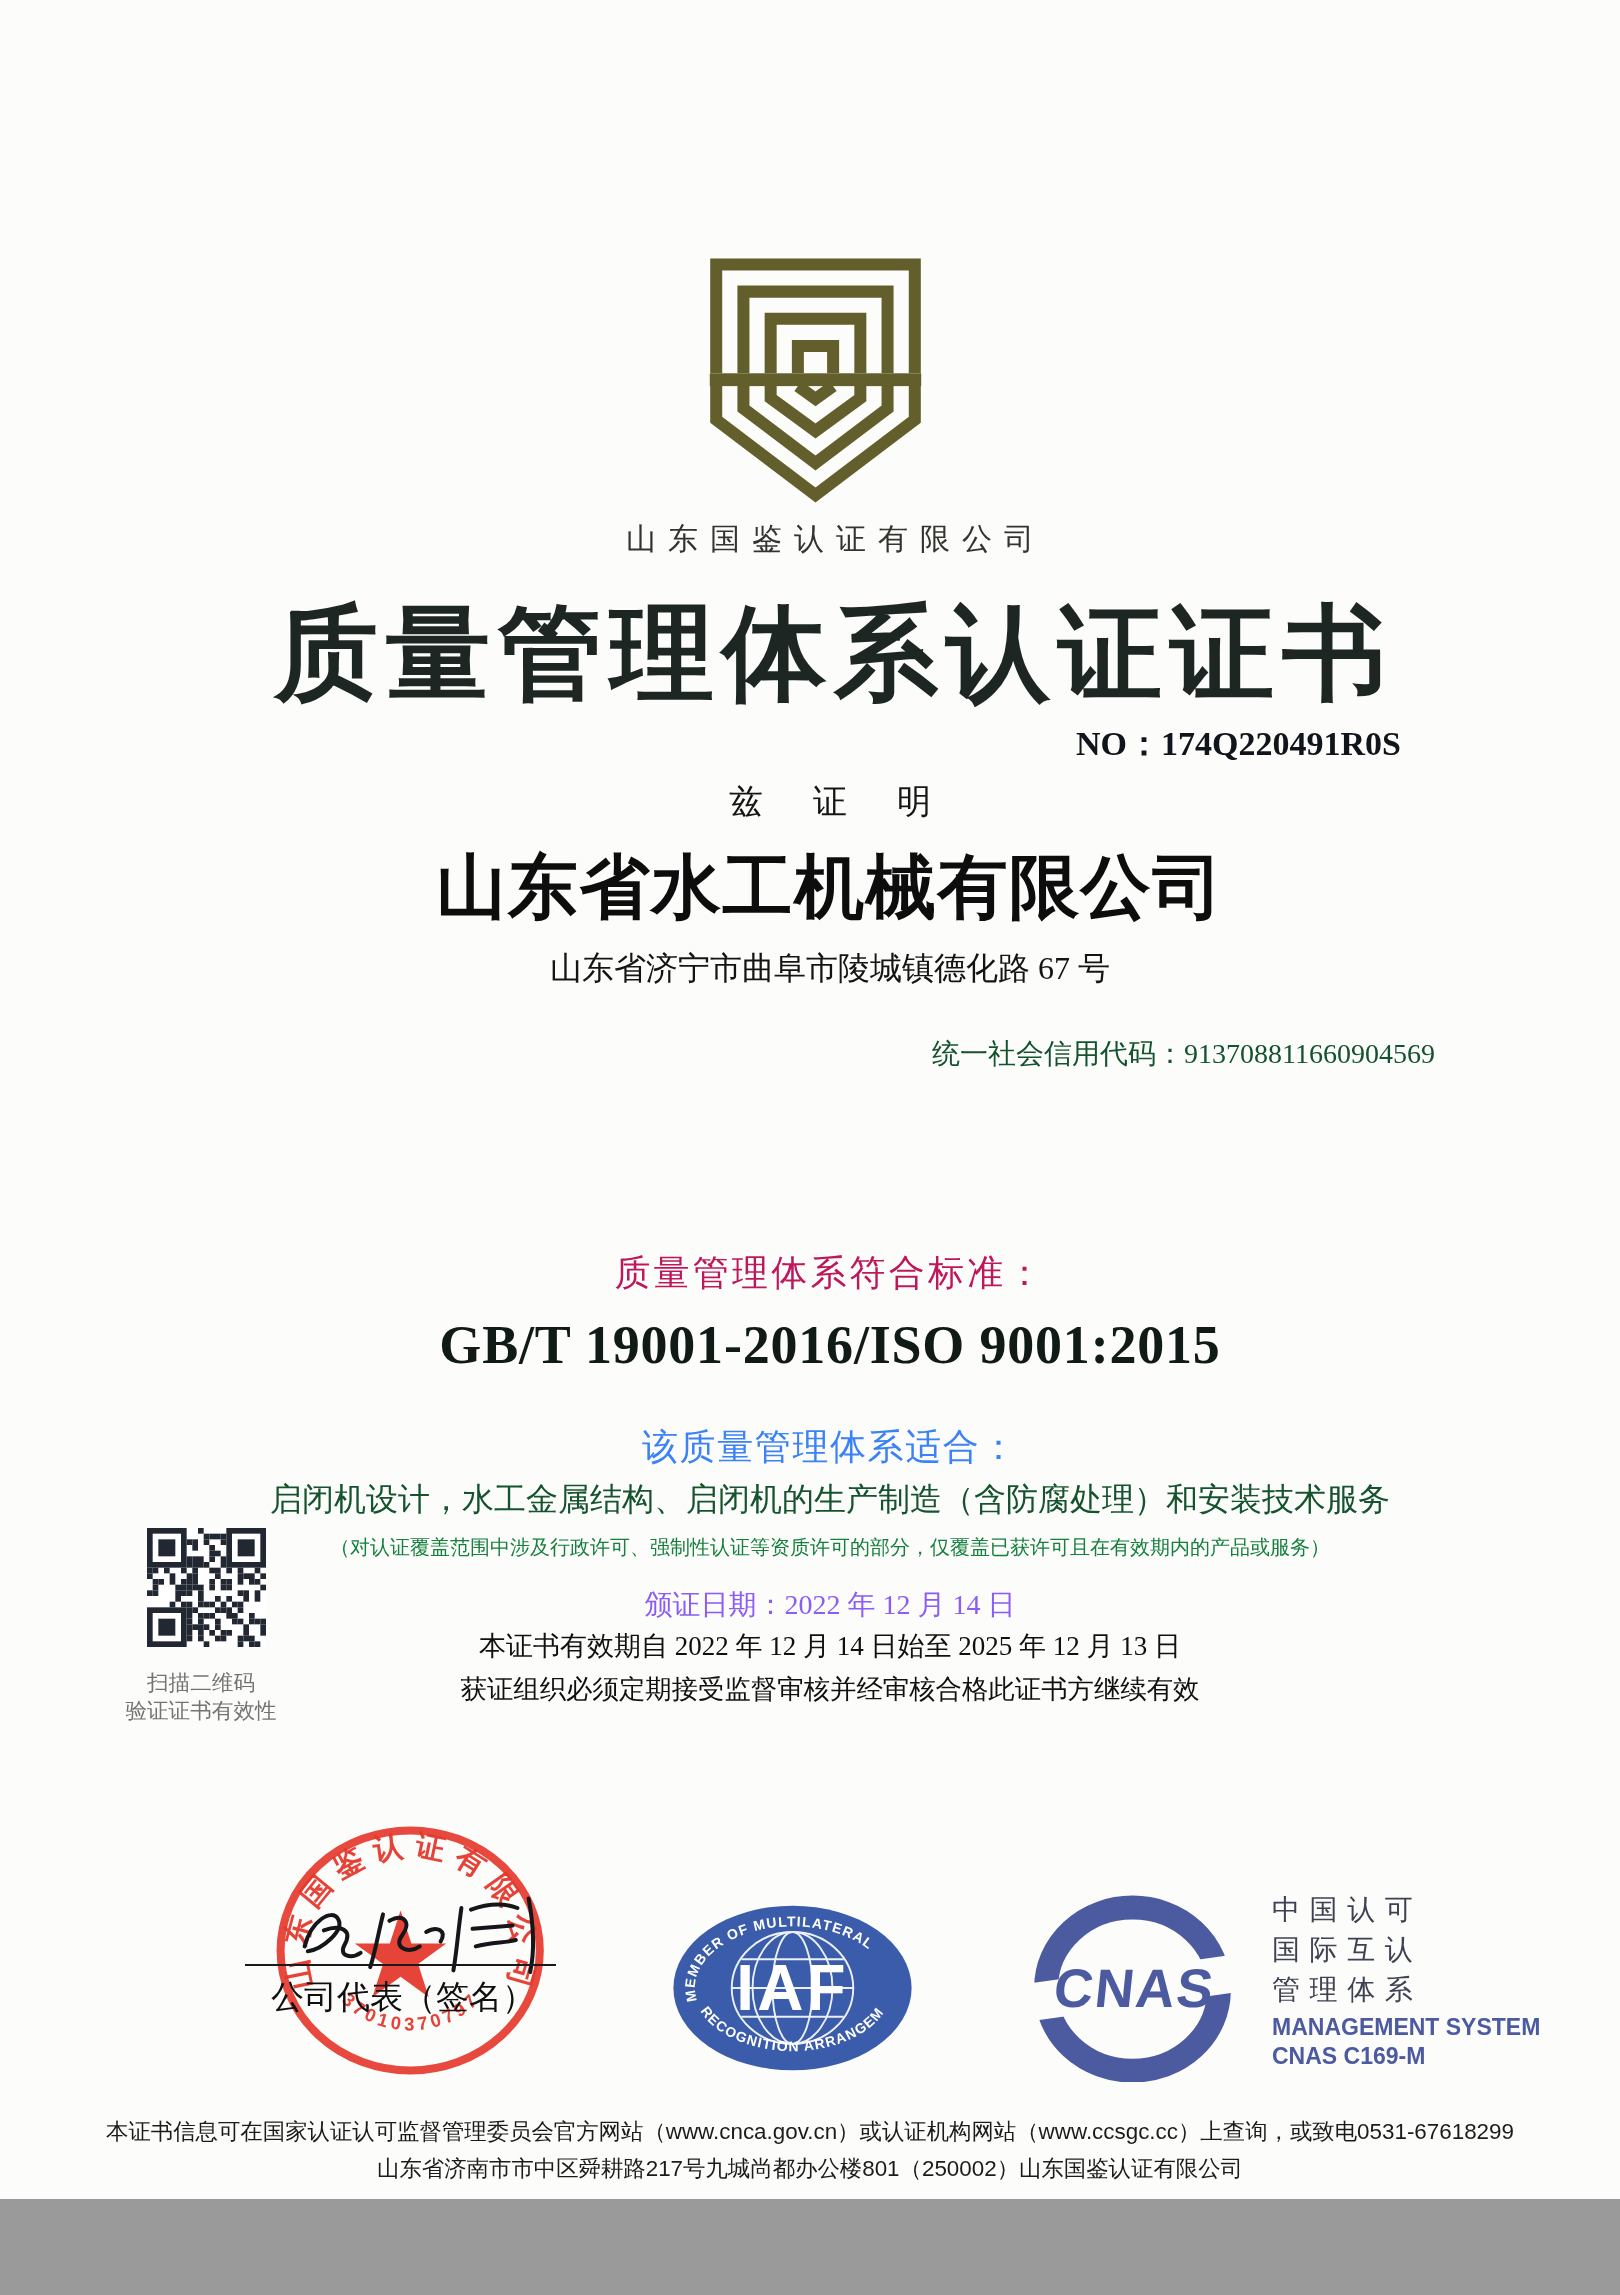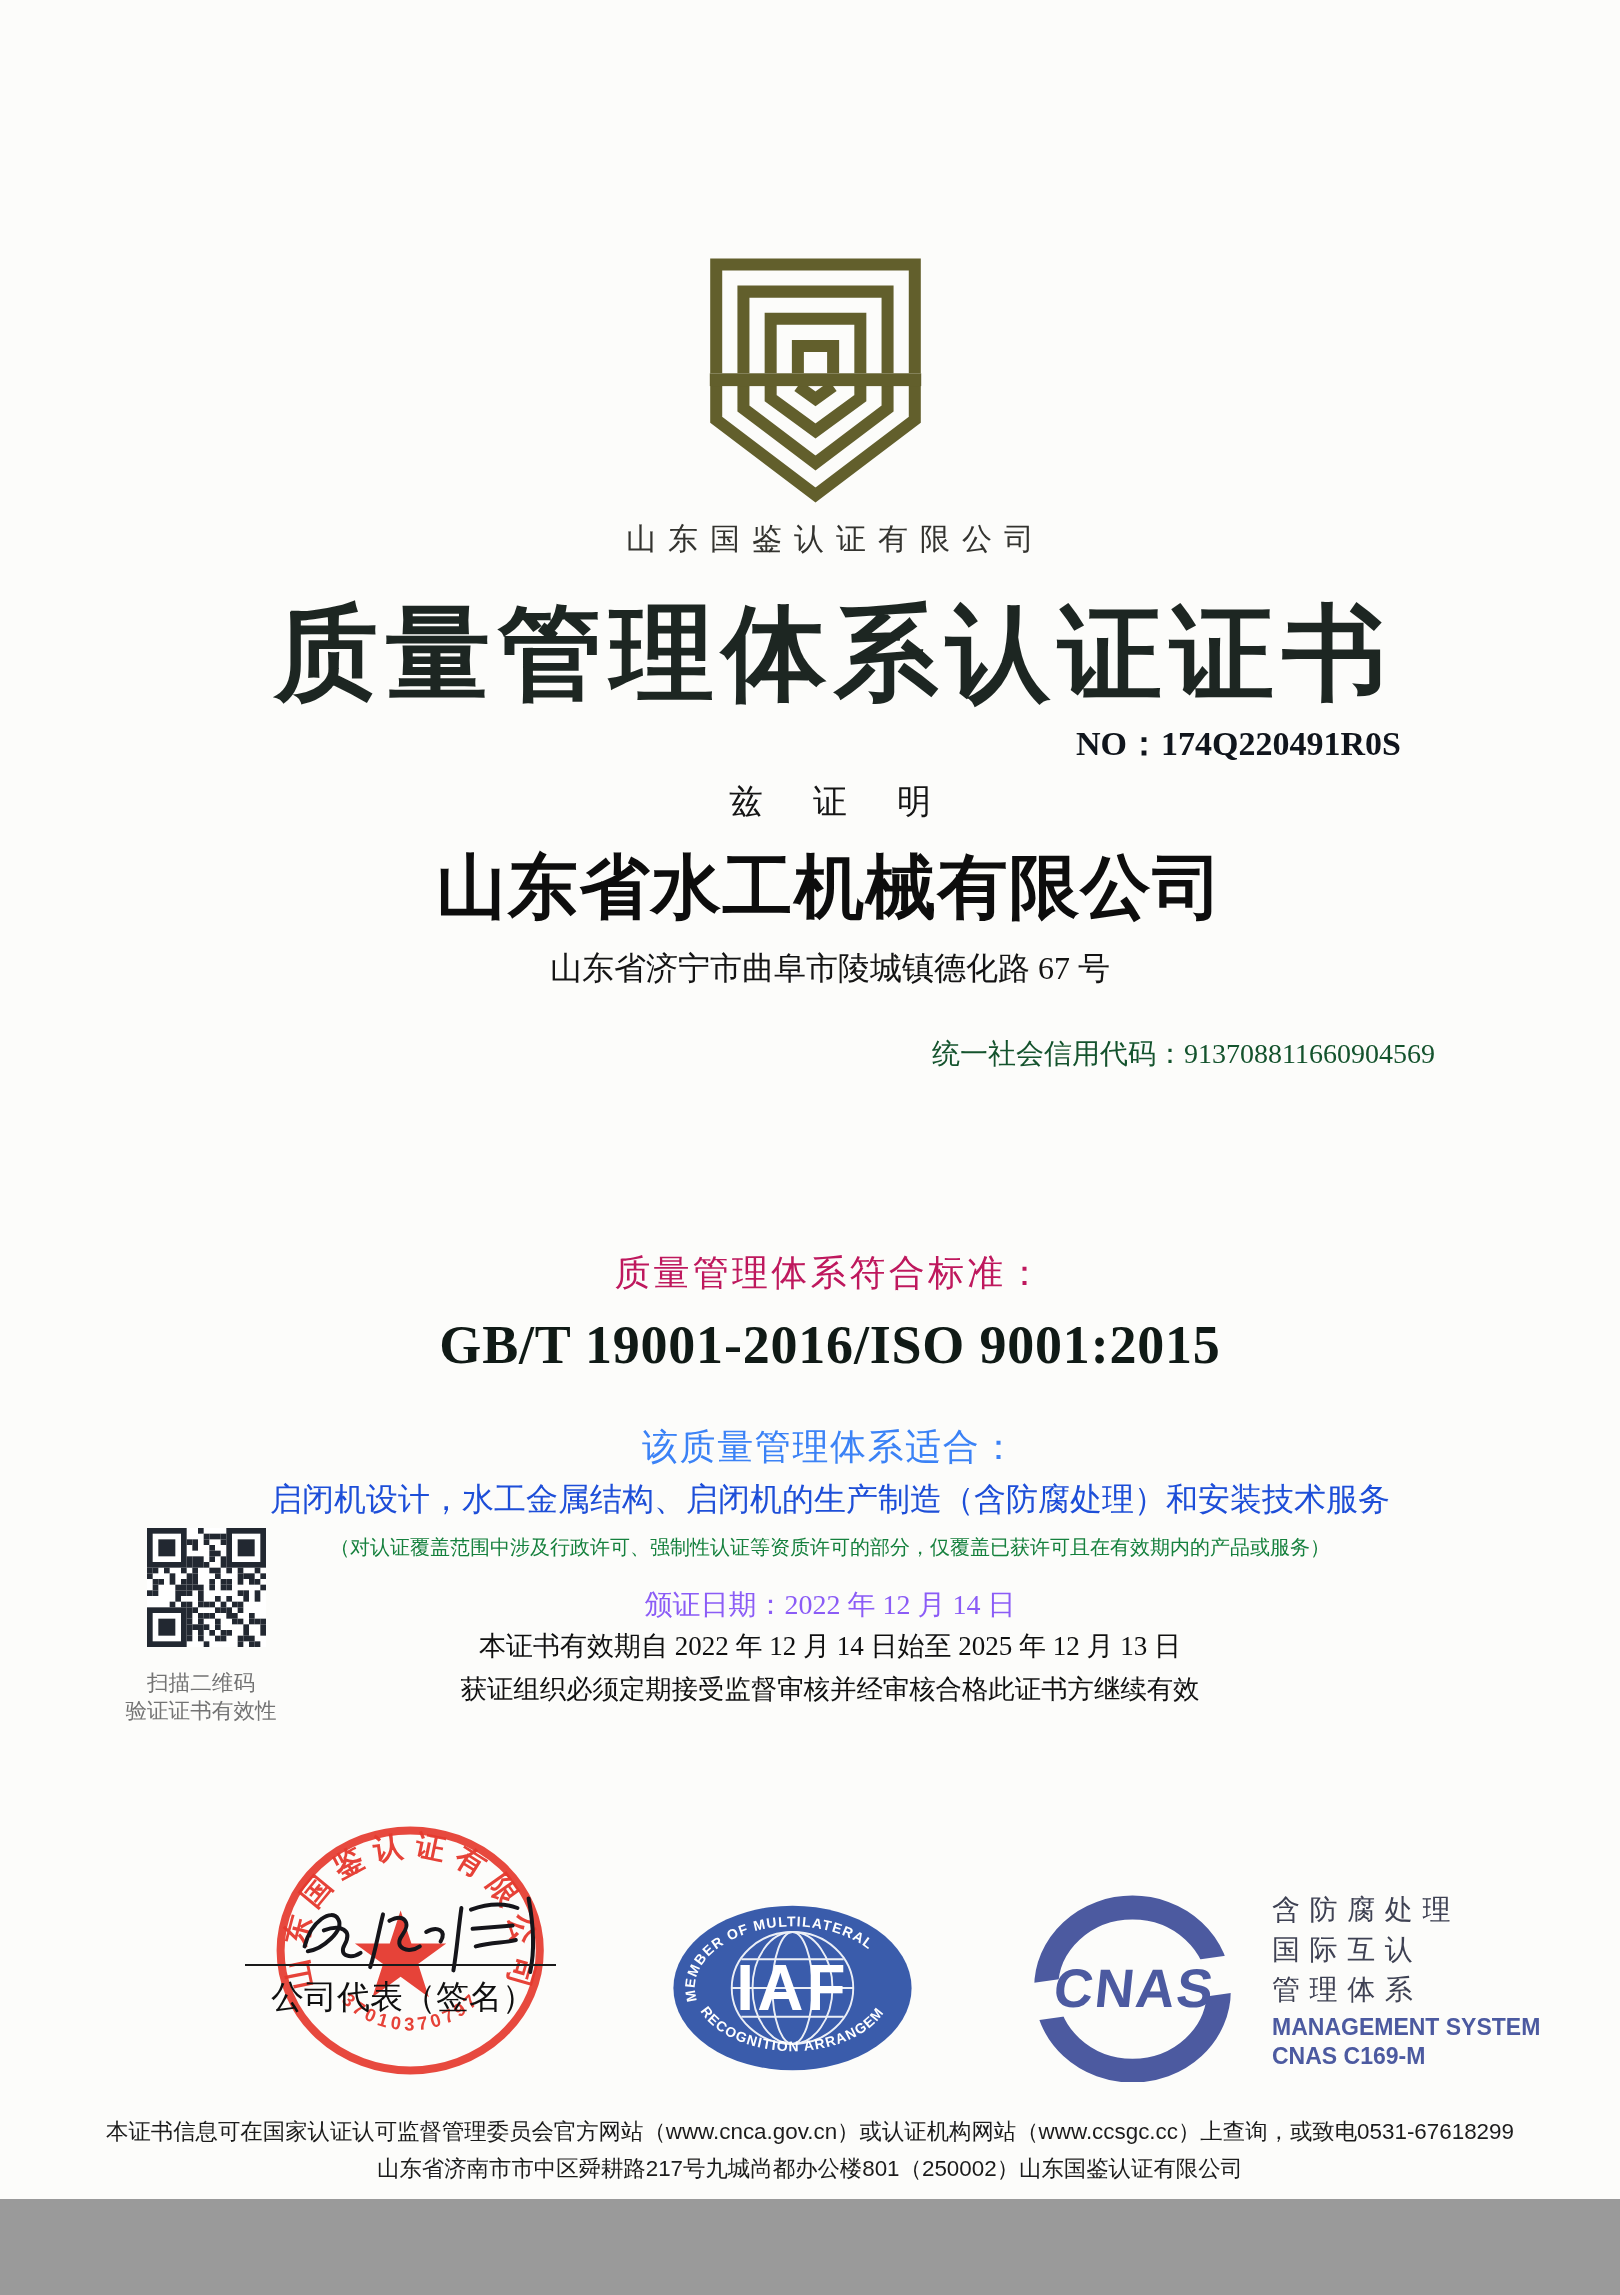--- a/index.html
+++ b/index.html
@@ -17,21 +17,21 @@
   .org-line{top:519px;font-size:30px;letter-spacing:12px;padding-left:12px;color:#33332f;}
   .cert-title{top:598px;font-size:104px;font-weight:bold;letter-spacing:8px;padding-left:8px;color:#1d2622;line-height:1.08;}
   .no-line{left:1076px;top:721px;font-size:34px;font-weight:bold;color:#10151c;white-space:nowrap;}
   .attest{top:779px;font-size:34px;letter-spacing:50px;padding-left:50px;color:#151515;}
   .company{top:841px;font-size:70px;font-weight:600;letter-spacing:1.6px;color:#0d0d0d;}
   .address{top:947px;font-size:32px;color:#141414;}
   .credit{right:185px;top:1035px;font-size:28px;color:#14532d;white-space:nowrap;}
   .std-label{top:1249px;font-size:36px;letter-spacing:3.2px;color:#be185d;}
   .std-code{top:1314px;font-size:54px;font-weight:bold;color:#101a16;letter-spacing:0.8px;}
   .scope-label{top:1395px;font-size:36px;letter-spacing:1.6px;color:#3b82f6;margin-top:28px;}
-  .scope{top:1478px;font-size:32px;color:#1d4ed8;}
+  .scope{top:1478px;font-size:32px;color:#14532d;}
   .scope-note{top:1534px;font-size:20px;font-family:"Liberation Sans","DejaVu Sans",sans-serif;color:#15803d;}
   .date1{top:1586px;font-size:28px;color:#8b5cf6;}
   .date2{top:1628px;font-size:27px;color:#101010;}
   .date3{top:1672px;font-size:26.4px;color:#101010;}
   .qr-caption{left:93px;width:216px;text-align:center;font-size:21.6px;color:#737373;white-space:nowrap;}
   .sign-line{left:245px;top:1964px;width:311px;height:2.4px;background:#1a1a1a;}
   .sign-label{left:271px;top:1975px;font-size:33px;color:#101010;white-space:nowrap;}
   .cnas-text{left:1272px;top:1890px;font-size:28px;line-height:40px;letter-spacing:9.6px;color:#3e4153;white-space:nowrap;}
   .cnas-en{margin-top:3px;font-family:"Liberation Sans","DejaVu Sans",sans-serif;font-weight:bold;font-size:23px;line-height:29px;letter-spacing:0;color:#4c5aa0;}
   .footer1{top:2116px;font-size:22.4px;font-family:"Liberation Sans","DejaVu Sans",sans-serif;color:#1b1b1b;}
@@ -289,21 +289,21 @@
       <path d="M24,118 A108,100 0 0 1 240,118"></path>
       <path d="M240,122 A108,100 0 0 1 24,122"></path>
     </g>
     <rect x="-14" y="95" width="292" height="47" fill="#fcfcfa" transform="rotate(-8 132 118)"></rect>
     <g transform="translate(132,142) skewX(-6)">
       <text x="0" y="0" font-size="68" font-weight="bold" fill="#4c5aa0" text-anchor="middle" letter-spacing="2" font-family="Liberation Sans, DejaVu Sans, sans-serif">CNAS</text>
     </g>
   </svg>
 
   <div class="abs cnas-text">
-    <div>含防腐处理</div>
+    <div>中国认可</div>
     <div>国际互认</div>
     <div>管理体系</div>
     <div class="cnas-en">MANAGEMENT SYSTEM</div>
     <div class="cnas-en" style="margin-top:0">CNAS C169-M</div>
   </div>
 
   <div class="centered footer1" style="left:0">本证书信息可在国家认证认可监督管理委员会官方网站（www.cnca.gov.cn）或认证机构网站（www.ccsgc.cc）上查询，或致电0531-67618299</div>
   <div class="centered footer2" style="left:0">山东省济南市市中区舜耕路217号九城尚都办公楼801（250002）山东国鉴认证有限公司</div>
 
 </div>

